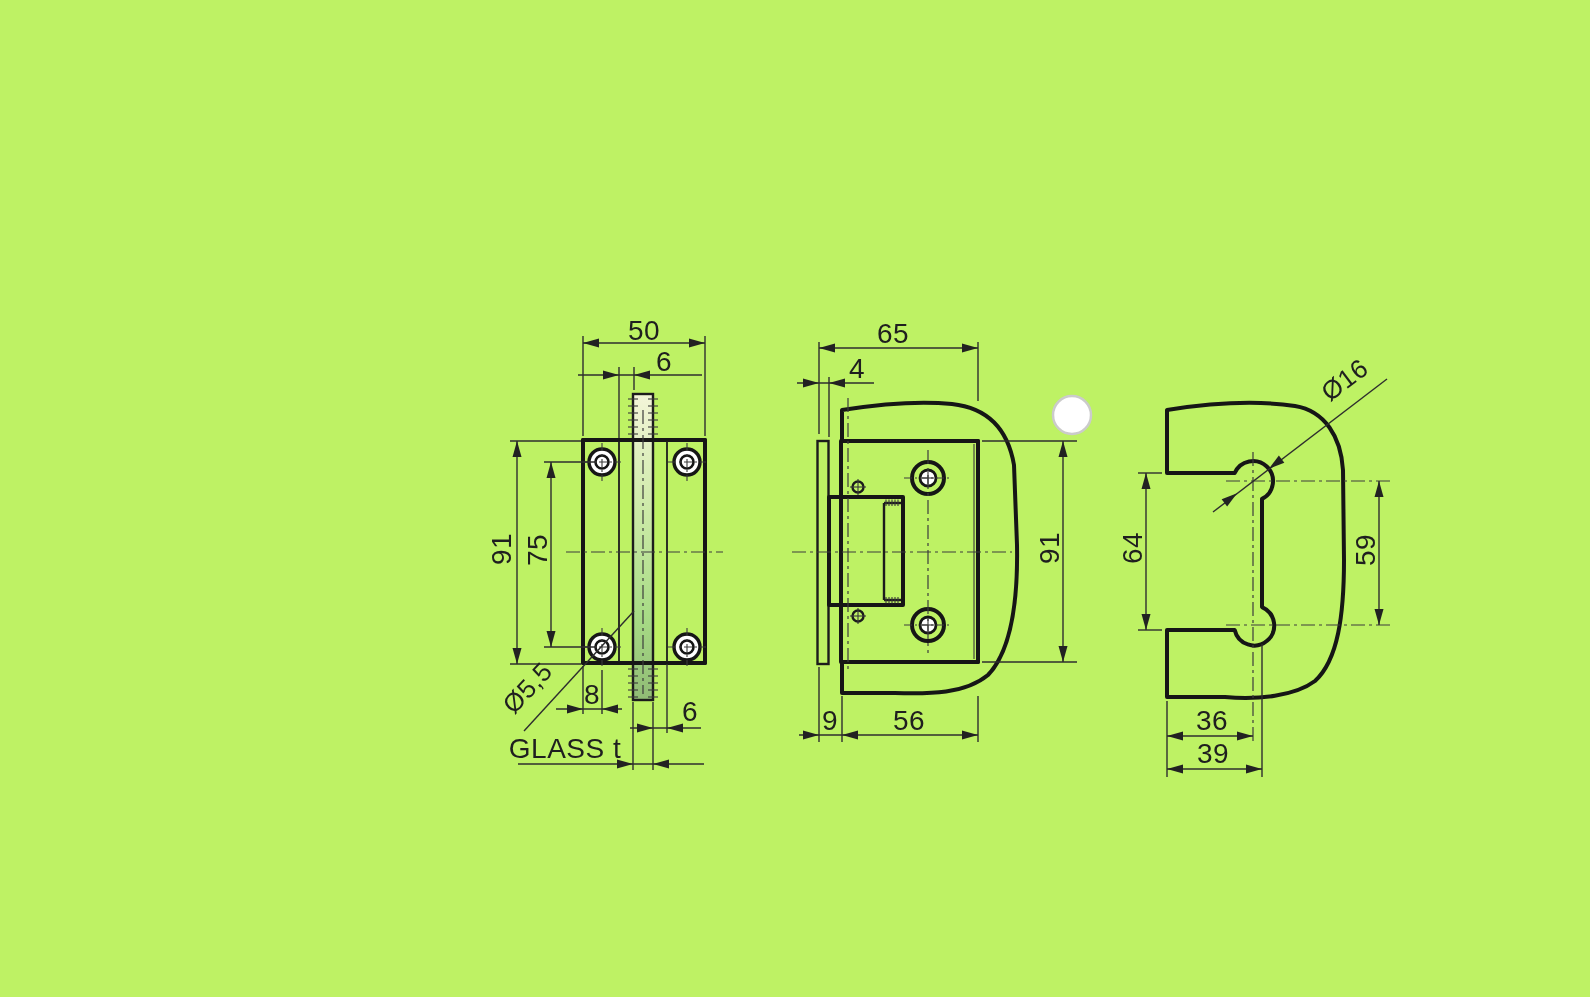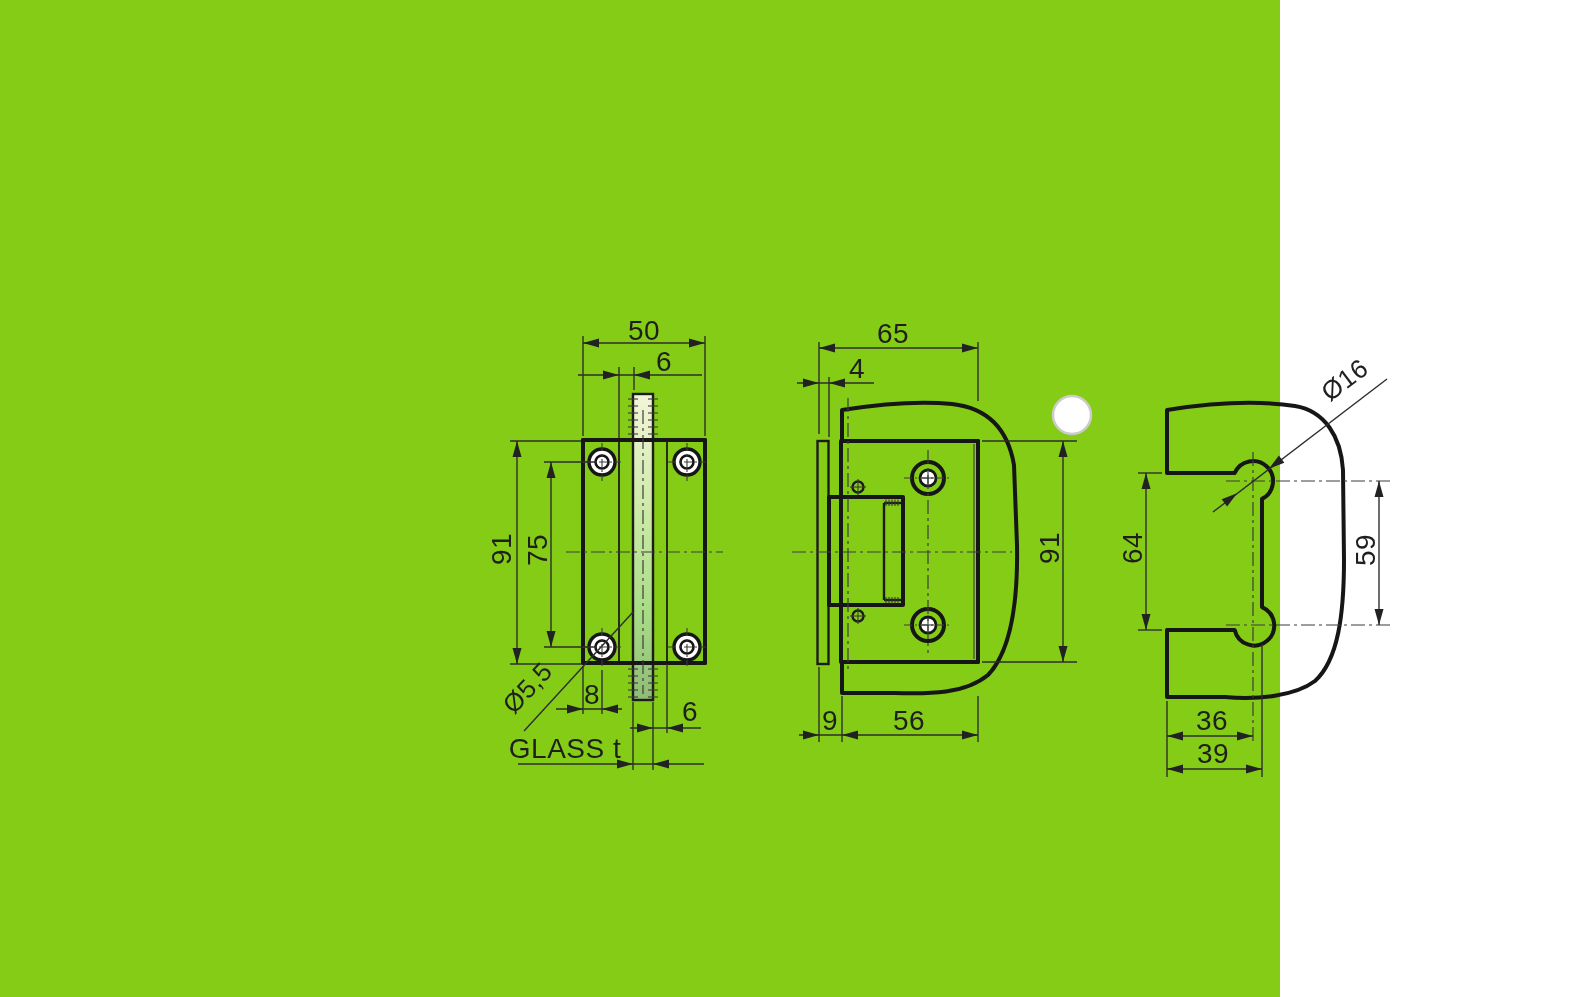--- a/index.html
+++ b/index.html
@@ -1,16 +1,16 @@
 <!DOCTYPE html>
 <html><head>
 <meta charset="utf-8">
 <style>
   html,body{margin:0;padding:0;background:#ffffff;overflow:hidden;}
-  .stage{width:1280px;height:997px;position:relative;background:#84cc16;}
+  .stage{width:1590px;height:997px;position:relative;background:#bef264;}
   svg{display:block;}
   svg text{
     font-family:"Liberation Sans", sans-serif;
     fill:#1f1f1f;
     letter-spacing:.5px;
   }
   .dimtxt{font-size:28px;}
   .dimtxt-sm{font-size:26px;}
   .thick{stroke:#161616;stroke-width:4;fill:none;stroke-linejoin:round;stroke-linecap:round;}
   .med{stroke:#1c1c1c;stroke-width:2.4;fill:none;}

